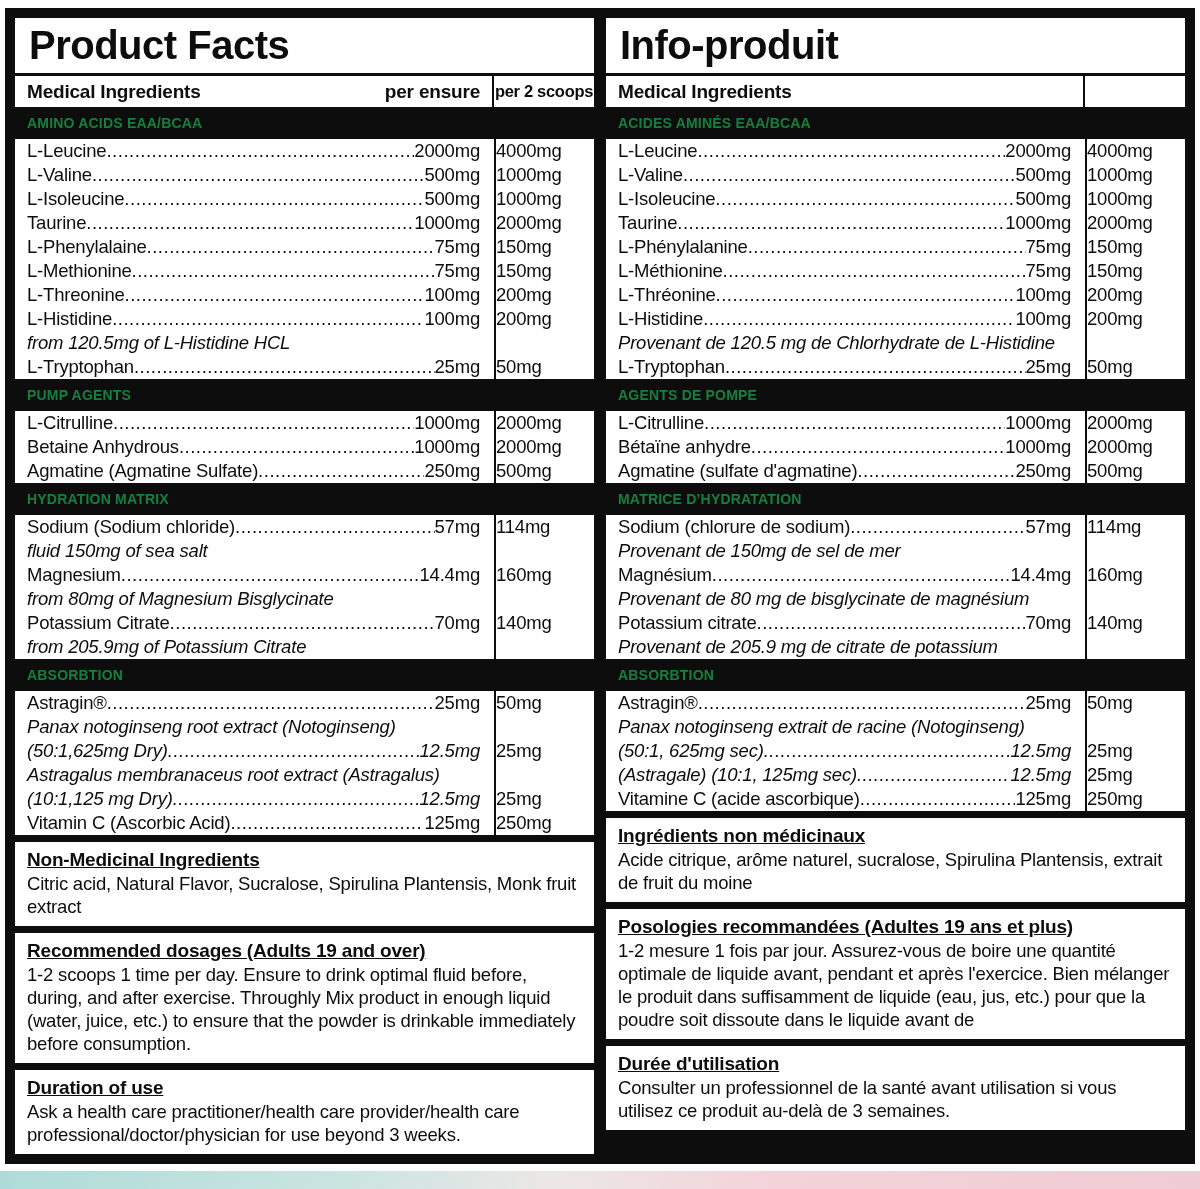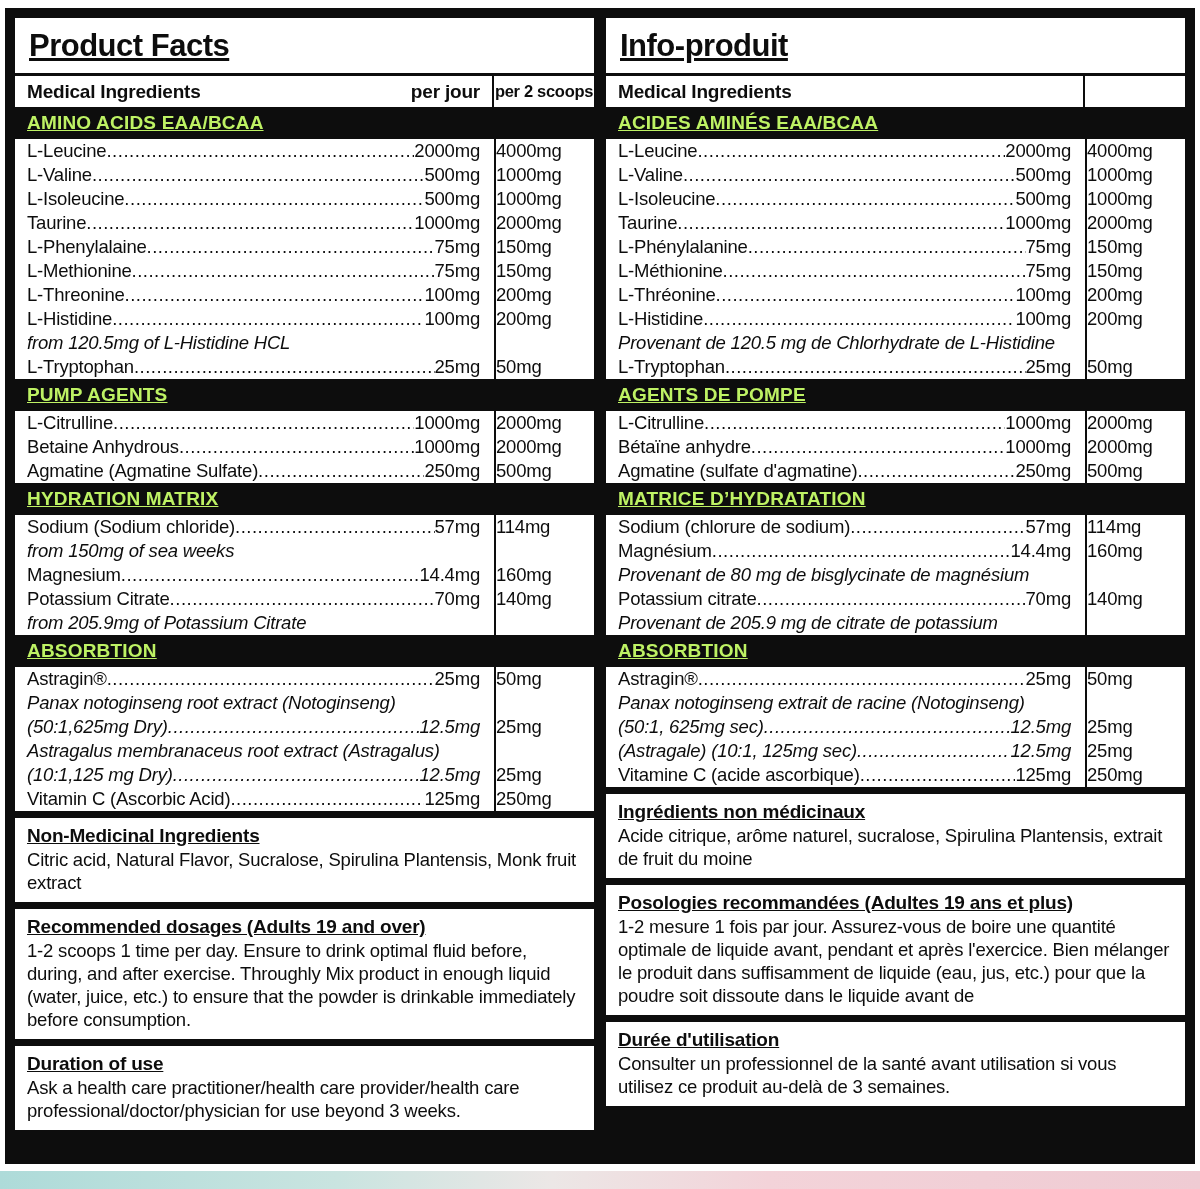--- a/index.html
+++ b/index.html
@@ -7,29 +7,29 @@
     width:1200px;height:1189px;background:#ffffff;
     font-family:"Liberation Sans","DejaVu Sans",sans-serif;color:#0d0d0d;
     -webkit-text-size-adjust:none;
   }
   .label-wrap{
     margin:8px 5px 0;background:#0d0d0d;box-sizing:border-box;
     height:1156px;padding:10px;display:flex;gap:12px;overflow:hidden;
   }
   .col{flex:1 1 0;min-width:0;display:flex;flex-direction:column;gap:3px;}
   .title-box{background:#fff;flex:0 0 55px;display:flex;align-items:center;padding-left:14px;}
-  .title-box span{font-size:31px;font-weight:700;letter-spacing:-0.5px;text-decoration:underline;}
+  .title-box span{font-size:40px;font-weight:700;letter-spacing:-0.5px;}
   .header-row{background:#fff;flex:0 0 31px;display:flex;}
   .hn{flex:1;min-width:0;display:flex;align-items:center;justify-content:space-between;
       padding:0 12px;font-weight:700;font-size:19px;letter-spacing:-0.2px;}
   .hv{flex:0 0 100px;border-left:2px solid #0d0d0d;display:flex;align-items:center;
       justify-content:center;font-weight:700;font-size:16.5px;letter-spacing:-0.3px;}
   .sections,.notes{display:contents;}
   .section-bar{padding:1px 0 1px 12px;}
-  .section-bar span{color:#bef264;font-weight:700;font-size:19px;line-height:24px;letter-spacing:0.2px;text-decoration:underline;}
+  .section-bar span{color:#15803d;font-weight:700;font-size:14px;line-height:24px;letter-spacing:0.2px;}
   .panel{background:#fff;display:flex;flex-direction:column;}
   .row{display:flex;align-items:stretch;}
   .cell-name{flex:1;min-width:0;display:flex;align-items:baseline;
       padding:0 14px 0 12px;font-size:18.5px;line-height:24px;letter-spacing:-0.2px;white-space:nowrap;overflow:hidden;}
   .cell-val{flex:0 0 100px;box-sizing:border-box;border-left:2px solid #0d0d0d;
       padding-right:12px;font-size:18.5px;line-height:24px;letter-spacing:-0.2px;}
   .row.it .cell-name{font-style:italic;}
   .nm,.amt{flex:0 0 auto;}
   .leader{flex:1 1 auto;overflow:hidden;min-width:6px;letter-spacing:0.5px;}
   .note-box{background:#fff;padding:6px 12px 8px;margin-top:4px;}
@@ -43,21 +43,21 @@
 
 <div class="label-wrap">
 
   <section class="col">
     <div class="title-box">
       <span>Product Facts</span>
     </div>
     <div class="header-row">
       <div class="hn">
         <span>Medical Ingredients</span>
-        <span>per jour</span>
+        <span>per ensure</span>
       </div>
       <div class="hv">
         <span>per 2 scoops</span>
       </div>
     </div>
     <div class="sections"><div class="section-bar"><span>AMINO ACIDS EAA/BCAA</span></div><div class="panel">
           <div class="row">
             <div class="cell-name">
               <span class="nm">L-Leucine</span>
               <span class="leader">....................................................................................................................................................................................</span>
@@ -164,33 +164,36 @@
           <div class="row">
             <div class="cell-name">
               <span class="nm">Sodium (Sodium chloride)</span>
               <span class="leader">....................................................................................................................................................................................</span>
               <span class="amt">57mg</span>
             </div>
             <div class="cell-val">114mg</div>
           </div>
           <div class="row it">
             <div class="cell-name">
-              <span class="nm">from 150mg of sea weeks</span>
+              <span class="nm">fluid 150mg of sea salt</span>
             </div>
             <div class="cell-val"></div>
           </div>
           <div class="row">
             <div class="cell-name">
               <span class="nm">Magnesium</span>
               <span class="leader">....................................................................................................................................................................................</span>
               <span class="amt">14.4mg</span>
             </div>
             <div class="cell-val">160mg</div>
           </div>
           <div class="row it">
+            <div class="cell-name">
+              <span class="nm">from 80mg of Magnesium Bisglycinate</span>
+            </div>
             <div class="cell-val"></div>
           </div>
           <div class="row">
             <div class="cell-name">
               <span class="nm">Potassium Citrate</span>
               <span class="leader">....................................................................................................................................................................................</span>
               <span class="amt">70mg</span>
             </div>
             <div class="cell-val">140mg</div>
           </div>
@@ -378,20 +381,23 @@
         </div><div class="section-bar"><span>MATRICE D’HYDRATATION</span></div><div class="panel">
           <div class="row">
             <div class="cell-name">
               <span class="nm">Sodium (chlorure de sodium)</span>
               <span class="leader">....................................................................................................................................................................................</span>
               <span class="amt">57mg</span>
             </div>
             <div class="cell-val">114mg</div>
           </div>
           <div class="row it">
+            <div class="cell-name">
+              <span class="nm">Provenant de 150mg de sel de mer</span>
+            </div>
             <div class="cell-val"></div>
           </div>
           <div class="row">
             <div class="cell-name">
               <span class="nm">Magnésium</span>
               <span class="leader">....................................................................................................................................................................................</span>
               <span class="amt">14.4mg</span>
             </div>
             <div class="cell-val">160mg</div>
           </div>

